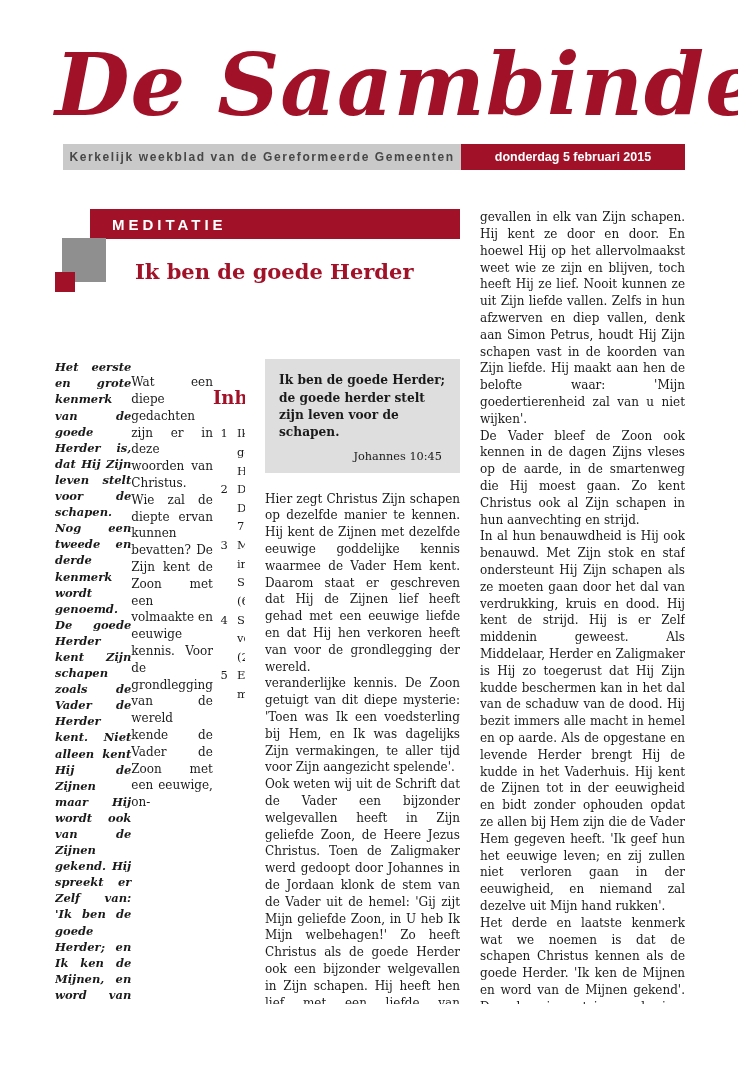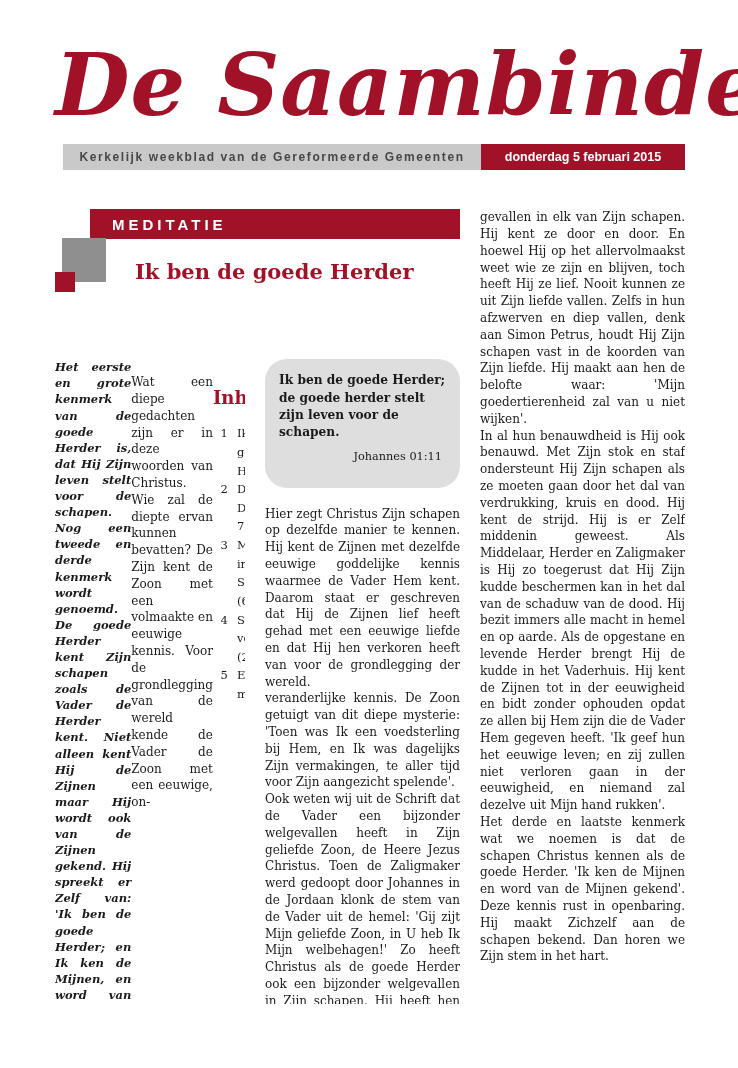--- a/index.html
+++ b/index.html
@@ -18,21 +18,21 @@
     white-space:nowrap;
   }
   
   .topbar{ display:flex; margin:14px 53px 0 55px; height:26px;padding-left:8px; }
   .topbar-gray{
     flex:1; background:var(--graybar); color:#474747;
     font-family:"Liberation Sans", sans-serif; font-weight:bold; font-size:12px;
     letter-spacing:1.6px; display:flex; align-items:center; justify-content:center;
   }
   .topbar-red{
-    width:204px; background:var(--accent); color:#fff;
+    width:224px; background:var(--accent); color:#fff;
     font-family:"Liberation Sans", sans-serif; font-weight:bold; font-size:12.5px;
     display:flex; align-items:center; justify-content:center;
   }
   
   .main{ display:flex; gap:20px; margin:39px 69px 0 55px; height:805px; }
   .left{ width:405px; flex:none; }
   .col3{ width:205px; flex:none; height:795px; overflow:hidden; }
 
   
   .art-header{ position:relative; height:150px; }
@@ -59,21 +59,21 @@
   .intro{
     font-weight:bold; font-style:italic; font-size:11.5px; line-height:1.4;
     text-align:justify;
   }
   .para{ margin:0; font-size:12px; line-height:1.4; text-align:justify; }
   .paras{ }
   .col1 .paras{ margin-top:15px; }
   .col2 .paras{ margin-top:18px; }
 
   
-  .quote{ background:var(--quotebg); padding:13px 14px 25px 14px;border-radius:22px; }
+  .quote{ background:var(--quotebg); padding:13px 14px 10px 14px; }
   .quote-text{ margin:0; font-weight:bold; font-size:12.2px; line-height:1.42; }
   .quote-src{ margin:8px 4px 0 0; text-align:right; font-size:11.3px; }
 
   
   .inhoud{ margin-top:28px; }
   .inhoud h3{
     margin:0 0 16px 0; color:var(--accent); font-size:18px; font-weight:bold;
     font-family:"DejaVu Serif", serif;
   }
   .inhoud-item{ display:flex; font-size:11.5px; line-height:1.62; }
@@ -145,34 +145,35 @@
                 </div>
 
               </div>
           </div>
 
         </div>
 
         <div class="col2">
           <div class="quote">
             <p class="quote-text">Ik ben de goede Herder; de goede herder stelt zijn leven voor de schapen.</p>
-            <p class="quote-src">Johannes 01:11</p>
+            <p class="quote-src">Johannes 10:45</p>
           </div>
           <div class="paras">
 
           <p class="para">Hier zegt Christus Zijn schapen op dezelfde manier te kennen. Hij kent de Zijnen met dezelfde eeuwige goddelijke kennis waarmee de Vader Hem kent. Daarom staat er geschreven dat Hij de Zijnen lief heeft gehad met een eeuwige liefde en dat Hij hen verkoren heeft van voor de grondlegging der wereld.</p>
               <p class="para">veranderlijke kennis. De Zoon getuigt van dit diepe mysterie: 'Toen was Ik een voedsterling bij Hem, en Ik was dagelijks Zijn vermakingen, te aller tijd voor Zijn aangezicht spelende'.</p>
               <p class="para">Ook weten wij uit de Schrift dat de Vader een bijzonder welgevallen heeft in Zijn geliefde Zoon, de Heere Jezus Christus. Toen de Zaligmaker werd gedoopt door Johannes in de Jordaan klonk de stem van de Vader uit de hemel: 'Gij zijt Mijn geliefde Zoon, in U heb Ik Mijn welbehagen!' Zo heeft Christus als de goede Herder ook een bijzonder welgevallen in Zijn schapen. Hij heeft hen lief met een liefde van welbehagen. Gelijk als de Vader hen lief heeft gehad in verkiezende liefde, alzo heeft ook Christus hen lief. Het is een vrije, soevereine liefde. Al het initiatief ligt in Hem Zelf en daarom heeft Hij Zijn schapen liefgehad tot in de dood des kruises. Hoor wat Hij in Zijn grote liefde van de Zijnen zegt: 'Gelijk een lelie onder de doornen, alzo is Mijn vriendin onder de dochteren'. Christus heeft een wel-</p>
             </div>
         </div>
 
       </div>
     </div>
 
     <div class="col3">
 
     <p class="para">gevallen in elk van Zijn schapen. Hij kent ze door en door. En hoewel Hij op het allervolmaakst weet wie ze zijn en blijven, toch heeft Hij ze lief. Nooit kunnen ze uit Zijn liefde vallen. Zelfs in hun afzwerven en diep vallen, denk aan Simon Petrus, houdt Hij Zijn schapen vast in de koorden van Zijn liefde. Hij maakt aan hen de belofte waar: 'Mijn goedertierenheid zal van u niet wijken'.</p>
+        <p class="para">De Vader bleef de Zoon ook kennen in de dagen Zijns vleses op de aarde, in de smartenweg die Hij moest gaan. Zo kent Christus ook al Zijn schapen in hun aanvechting en strijd.</p>
         <p class="para">In al hun benauwdheid is Hij ook benauwd. Met Zijn stok en staf ondersteunt Hij Zijn schapen als ze moeten gaan door het dal van verdrukking, kruis en dood. Hij kent de strijd. Hij is er Zelf middenin geweest. Als Middelaar, Herder en Zaligmaker is Hij zo toegerust dat Hij Zijn kudde beschermen kan in het dal van de schaduw van de dood. Hij bezit immers alle macht in hemel en op aarde. Als de opgestane en levende Herder brengt Hij de kudde in het Vaderhuis. Hij kent de Zijnen tot in der eeuwigheid en bidt zonder ophouden opdat ze allen bij Hem zijn die de Vader Hem gegeven heeft. 'Ik geef hun het eeuwige leven; en zij zullen niet verloren gaan in der eeuwigheid, en niemand zal dezelve uit Mijn hand rukken'.</p>
         <p class="para">Het derde en laatste kenmerk wat we noemen is dat de schapen Christus kennen als de goede Herder. 'Ik ken de Mijnen en word van de Mijnen gekend'. Deze kennis rust in openbaring. Hij maakt Zichzelf aan de schapen bekend. Dan horen we Zijn stem in het hart.</p>
       </div>
 
   </div>
 </div>
 
 </body></html>

